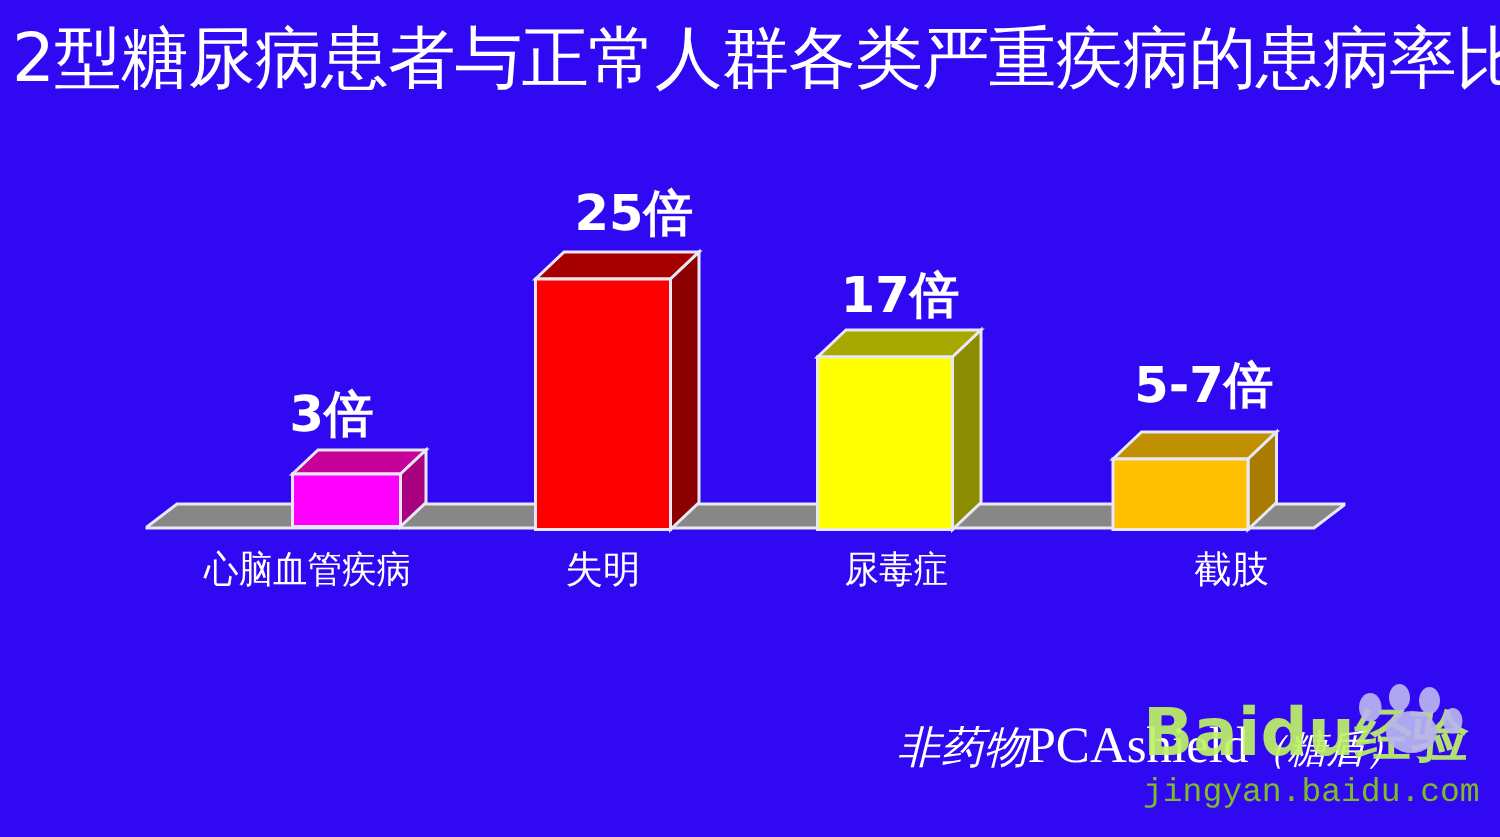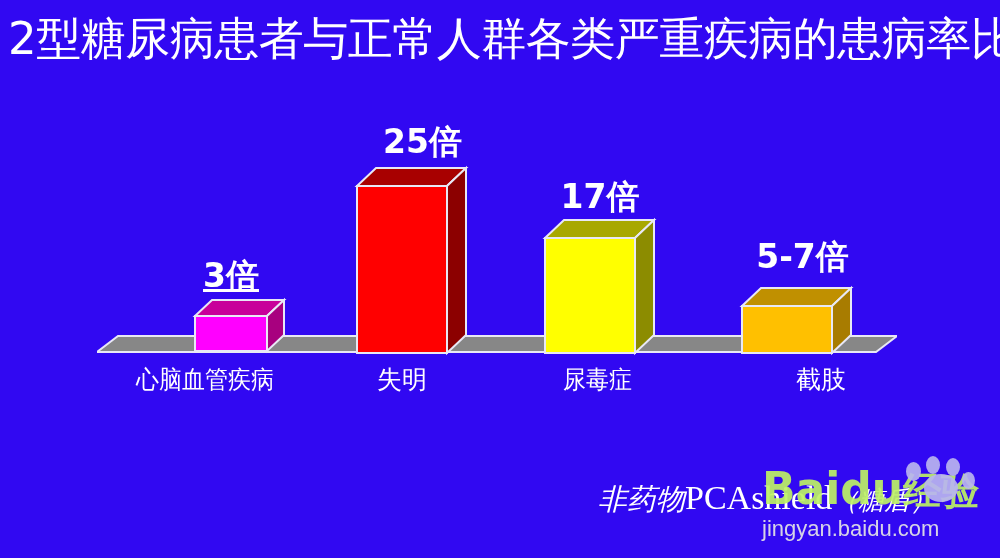--- a/index.html
+++ b/index.html
@@ -115,26 +115,26 @@
     opacity: 0.92;
     font-family: "DejaVu Sans", "Liberation Sans", sans-serif;
   }
   #watermark-brand .cn {
     font-size: 38px;
   }
   #watermark-url {
     position: absolute;
     left: 0px;
     top: 61px;
-    color: #e5e5e5;
+    color: #84cc16;
     font-size: 22px;
     line-height: 24px;
     white-space: nowrap;
     opacity: 0.92;
-    font-family: Liberation Sans, sans-serif;
+    font-family: Liberation Mono, monospace;
   }
   #watermark-paw {
     position: absolute;
     left: 140px;
     top: 0px;
     width: 80px;
     height: 62px;
   }
   .paw-pad {
     position: absolute;
@@ -182,21 +182,21 @@
   </div>
 
   <div class="bar" style="left:742px; top:288px;">
     <svg width="110" height="66" viewBox="0 0 110 66" xmlns="http://www.w3.org/2000/svg">
       <polygon points="0,18 19,0 109,0 90,18" fill="#c09000" stroke="#e8e8f5" stroke-width="2"></polygon>
       <polygon points="90,18 109,0 109,47 90,65" fill="#a87c00" stroke="#e8e8f5" stroke-width="2"></polygon>
       <rect x="0" y="18" width="90" height="47" fill="#ffc000" stroke="#e8e8f5" stroke-width="2"></rect>
     </svg>
   </div>
 
-  <div class="value-label" style="left:186px; top:258px; width:90px;text-decoration:underline;">3倍</div>
+  <div class="value-label" style="left:176px; top:258px; width:90px;">3倍</div>
   <div class="value-label" style="left:362px; top:124px; width:100px;text-align:right;">25倍</div>
   <div class="value-label" style="left:550px; top:167px; width:100px;margin-top:12px;">17倍</div>
   <div class="value-label" style="left:740px; top:239px; width:125px;text-align:center;">5-7倍</div>
 
   <div class="cat-label thin" style="left:105px; top:365px; width:200px;">心脑血管疾病</div>
   <div class="cat-label" style="left:357px; top:365px; width:90px;">失明</div>
   <div class="cat-label thin" style="left:545px; top:365px; width:105px;">尿毒症</div>
   <div class="cat-label" style="left:776px; top:365px; width:90px;">截肢</div>
 
   <div id="footer-text">

